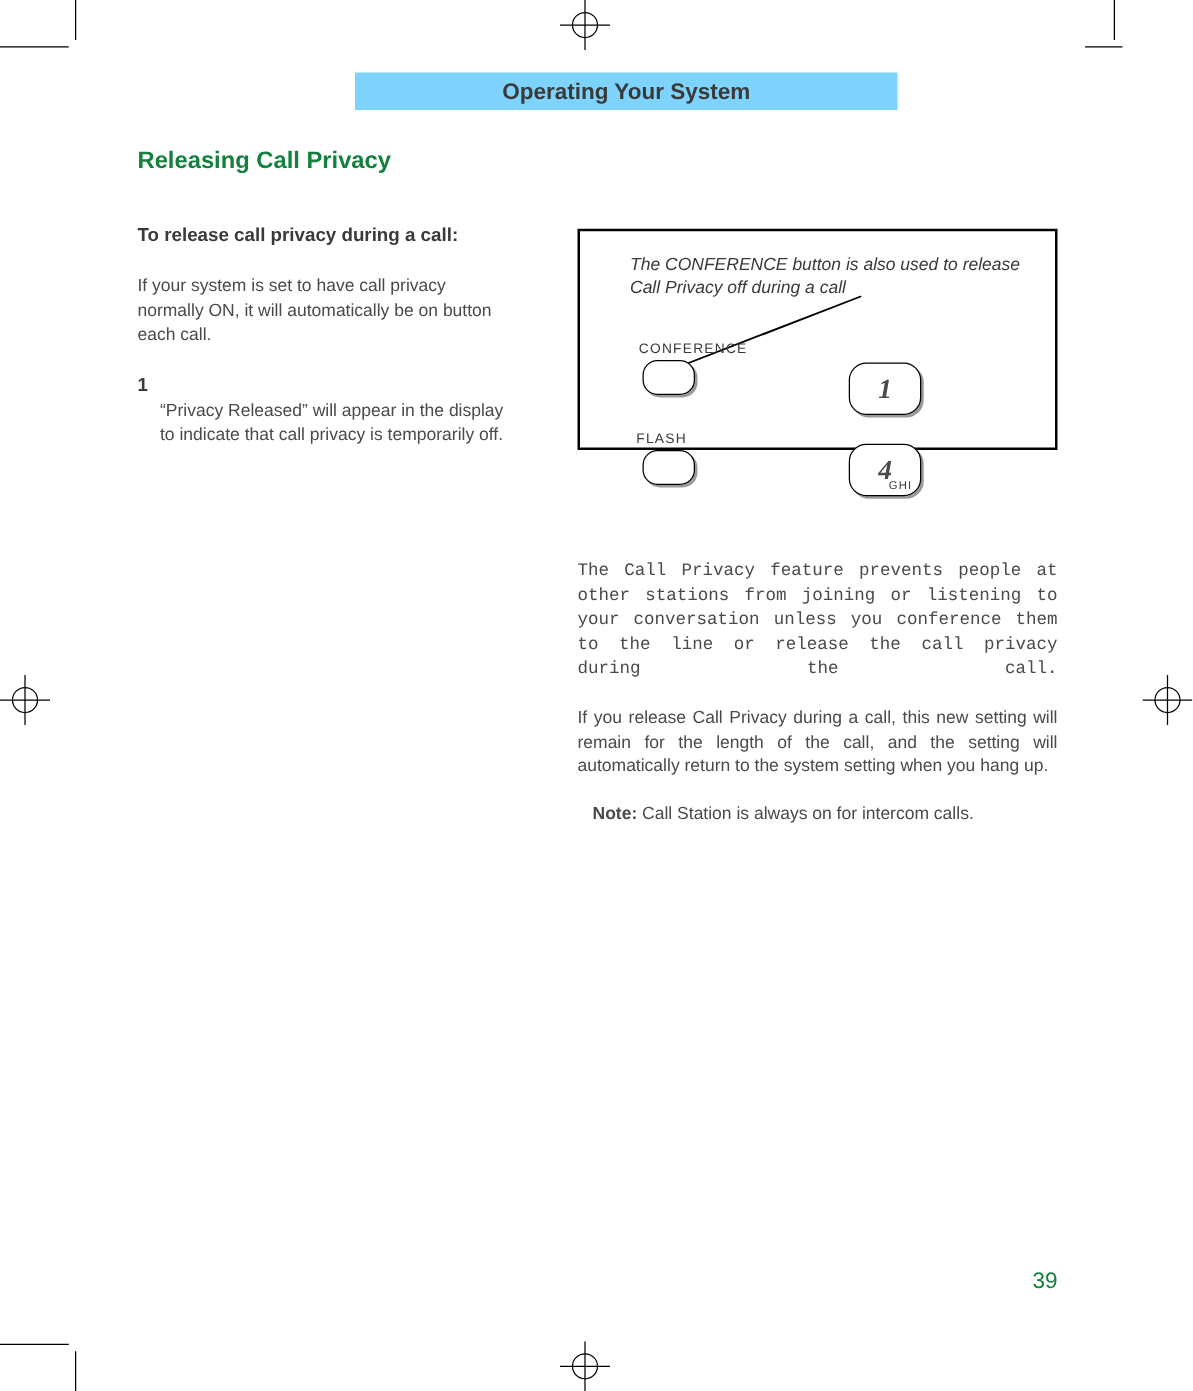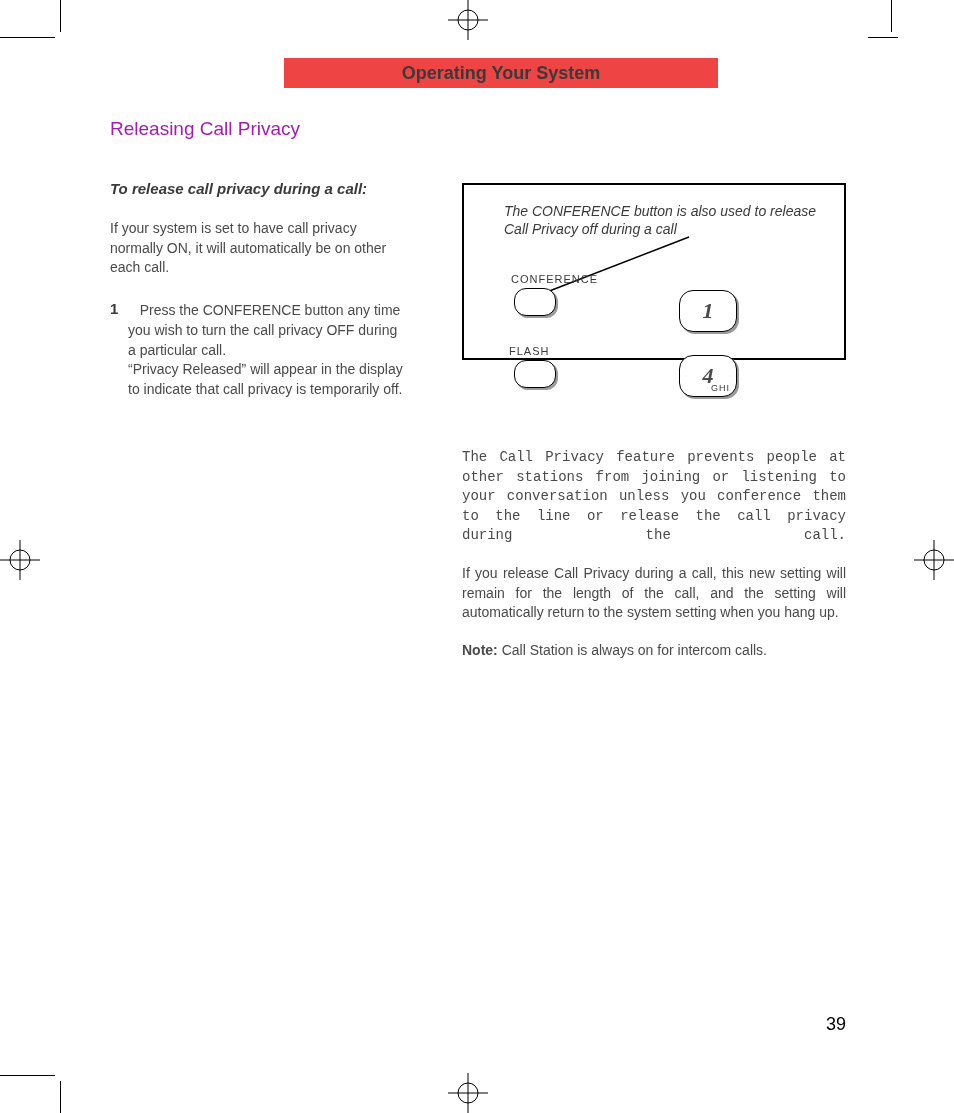--- a/index.html
+++ b/index.html
@@ -15,49 +15,49 @@
   .crop{position:absolute;background:#000;}
   .crop.h{height:1px;}
   .crop.v{width:1px;}
   .reg{position:absolute;}
   .reg svg{display:block;}
   
   .section-bar{
     position:absolute;
     left:284px;top:58px;
     width:434px;height:30px;
-    background:#ef4444;
+    background:#7dd3fc;
     display:flex;align-items:center;justify-content:center;
   }
   .section-bar span{
     font-size:18px;font-weight:bold;color:#3a3a3a;
   }
   .h2{
     position:absolute;left:110px;top:118px;
-    font-size:19px;font-weight:normal;color:#a21caf;
+    font-size:19px;font-weight:bold;color:#15803d;
   }
   .col-left{
     position:absolute;left:110px;top:178px;width:293px;
     font-size:14px;line-height:1.4;color:#4a4a4a;
   }
-  .sub{font-weight:bold;font-size:15px;color:#3a3a3a;font-style:italic;}
+  .sub{font-weight:bold;font-size:15px;color:#3a3a3a;}
   .intro{margin-top:20px;}
   .step{margin-top:20px;}
   .step .num{font-weight:bold;font-size:15px;color:#3a3a3a;}
   .step .body{padding-left:18px;}
   .step .more{padding-left:18px;}
   .col-right{
     position:absolute;left:462px;top:448px;width:384px;
     font-size:14px;line-height:1.4;color:#4a4a4a;
   }
   .col-right p{margin:0 0 18px 0;text-align:justify;}
-  .note-label{font-weight:bold;}
+  .note-label{font-weight:bold;margin-left:12px;}
   .pagenum{
     position:absolute;right:108px;bottom:78px;
-    font-size:18px;color:#000000;
+    font-size:18px;color:#15803d;
   }
   
   .diagram{
     position:absolute;left:462px;top:183px;
     width:384px;height:177px;
     border:2px solid #000;
     box-sizing:border-box;
     font-family:Arial,Helvetica,sans-serif;
   }
   .diagram .caption{
@@ -131,28 +131,25 @@
   </div>
 
   <div class="section-bar">
     <span>Operating Your System</span>
   </div>
 
   <div class="h2">Releasing Call Privacy</div>
 
   <div class="col-left">
     <div class="sub">To release call privacy during a call:</div>
-    <div class="intro">If your system is set to have call privacy normally ON, it will automatically be on other each call.</div>
+    <div class="intro">If your system is set to have call privacy normally ON, it will automatically be on button each call.</div>
     <div class="step">
       <div>
         <span class="num">1</span>
         <span>&nbsp;</span>
-      </div>
-      <div class="body" style="margin-top:-18px;text-indent:0;">
-        <span style="visibility:hidden;">1&nbsp;</span><span>Press the CONFERENCE button any time you wish to turn the call privacy OFF during a particular call.</span>
       </div>
       <div class="more">“Privacy Released” will appear in the display to indicate that call privacy is temporarily off.</div>
     </div>
   </div>
 
   <div class="diagram">
     <div class="caption">The CONFERENCE button is also used to release Call Privacy off during a call</div>
     <svg class="pointer" width="384" height="243">
       <line x1="225" y1="52" x2="75" y2="110" stroke="#000" stroke-width="1.5"></line>
     </svg>

